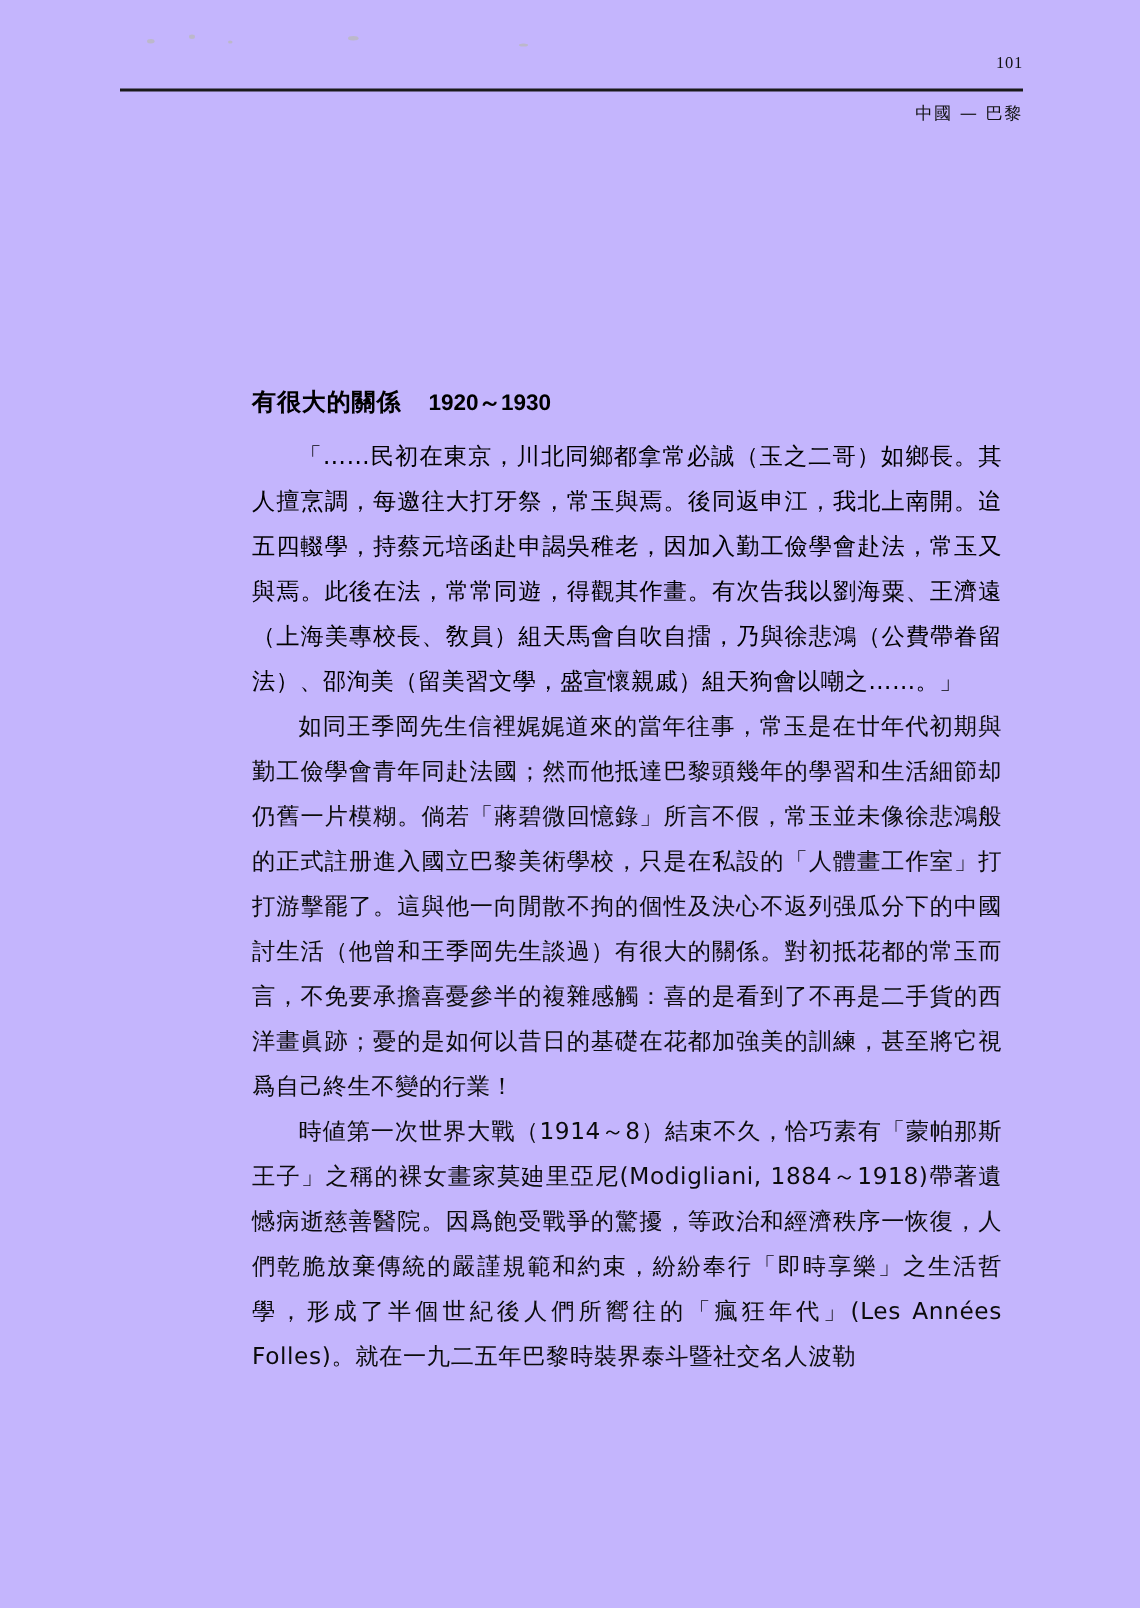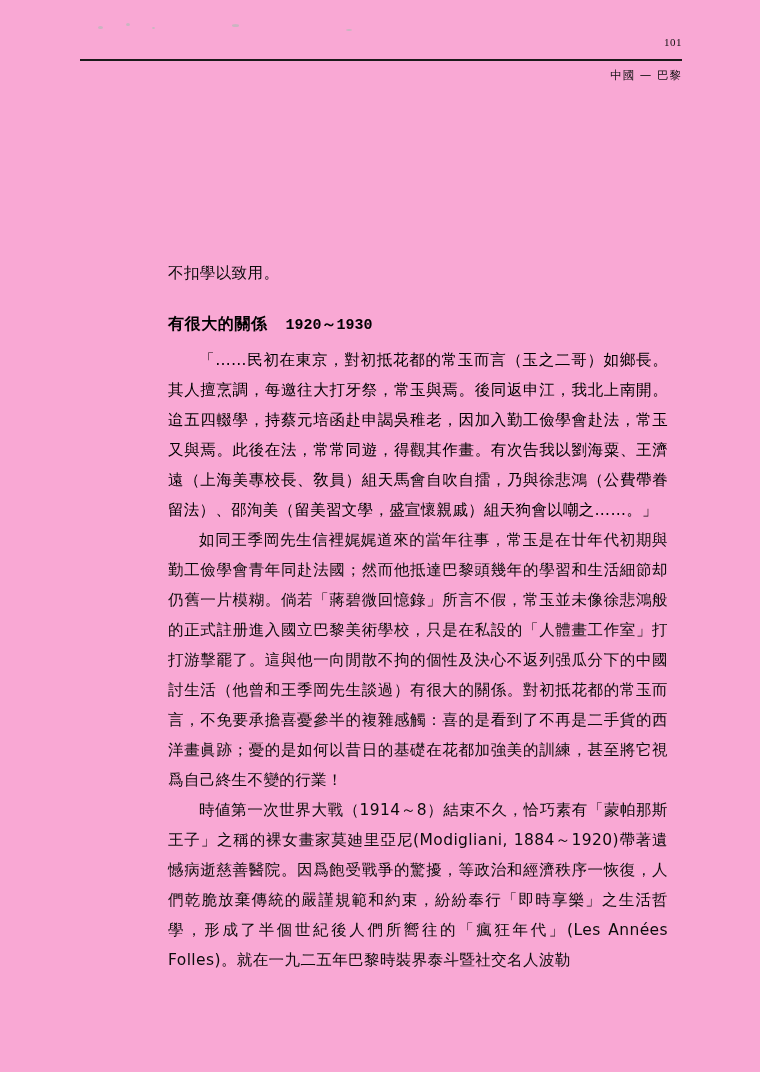--- a/index.html
+++ b/index.html
@@ -15,21 +15,21 @@
     position: relative;
     overflow: hidden;
   }
 
   .page {
     position: absolute;
     left: 0;
     top: 0;
     width: 760px;
     height: 1072px;
-    background: #f9a8d4;
+    background: #c4b5fd;
   }
 
   
   .speckle {
     position: absolute;
     background: #b9b9b9;
     border-radius: 50%;
     opacity: .75;
   }
 
@@ -87,21 +87,21 @@
   }
 
   .section-head {
     font-size: 16px;
     font-weight: bold;
     letter-spacing: .6px;
     margin: 0 0 10px 0;
     color: #000;
   }
   .section-head .years {
-    font-family: Liberation Mono, monospace;
+    font-family: Liberation Sans, sans-serif;
     font-weight: bold;
     font-size: 15px;
     margin-left: 18px;
     letter-spacing: 0;
   }
 
   .quote-block {
     font-size: 15.5px;
     line-height: 30px;
     letter-spacing: .3px;
@@ -122,27 +122,26 @@
   <div class="speckle" style="left:346px; top:29px; width:6px; height:2px;"></div>
 
   <div class="page-number">101</div>
 
   <div class="header-rule"></div>
 
   <div class="running-head">中國 — 巴黎</div>
 
   <div class="body-area">
 
-    <p class="para lead-line">不扣學以致用。</p>
 
     <h2 class="section-head">
       <span>有很大的關係</span><span class="years">1920～1930</span>
     </h2>
 
-    <p class="quote-block">「……民初在東京，對初抵花都的常玉而言（玉之二哥）如鄉長。其人擅烹調，每邀往大打牙祭，常玉與焉。後同返申江，我北上南開。迨五四輟學，持蔡元培函赴申謁吳稚老，因加入勤工儉學會赴法，常玉又與焉。此後在法，常常同遊，得觀其作畫。有次告我以劉海粟、王濟遠（上海美專校長、敎員）組天馬會自吹自擂，乃與徐悲鴻（公費帶眷留法）、邵洵美（留美習文學，盛宣懷親戚）組天狗會以嘲之……。」</p>
+    <p class="quote-block">「……民初在東京，川北同鄉都拿常必誠（玉之二哥）如鄉長。其人擅烹調，每邀往大打牙祭，常玉與焉。後同返申江，我北上南開。迨五四輟學，持蔡元培函赴申謁吳稚老，因加入勤工儉學會赴法，常玉又與焉。此後在法，常常同遊，得觀其作畫。有次告我以劉海粟、王濟遠（上海美專校長、敎員）組天馬會自吹自擂，乃與徐悲鴻（公費帶眷留法）、邵洵美（留美習文學，盛宣懷親戚）組天狗會以嘲之……。」</p>
 
     <p class="para indent">如同王季岡先生信裡娓娓道來的當年往事，常玉是在廿年代初期與勤工儉學會青年同赴法國；然而他抵達巴黎頭幾年的學習和生活細節却仍舊一片模糊。倘若「蔣碧微回憶錄」所言不假，常玉並未像徐悲鴻般的正式註册進入國立巴黎美術學校，只是在私設的「人體畫工作室」打打游擊罷了。這與他一向閒散不拘的個性及決心不返列强瓜分下的中國討生活（他曾和王季岡先生談過）有很大的關係。對初抵花都的常玉而言，不免要承擔喜憂參半的複雜感觸：喜的是看到了不再是二手貨的西洋畫眞跡；憂的是如何以昔日的基礎在花都加強美的訓練，甚至將它視爲自己終生不變的行業！</p>
 
 
-    <p class="para indent">時値第一次世界大戰（1914～8）結束不久，恰巧素有「蒙帕那斯王子」之稱的裸女畫家莫廸里亞尼(Modigliani, 1884～1920)帶著遺憾病逝慈善醫院。因爲飽受戰爭的驚擾，等政治和經濟秩序一恢復，人們乾脆放棄傳統的嚴謹規範和約束，紛紛奉行「即時享樂」之生活哲學，形成了半個世紀後人們所嚮往的「瘋狂年代」(Les Années Folles)。就在一九二五年巴黎時裝界泰斗暨社交名人波勒</p>
+    <p class="para indent">時値第一次世界大戰（1914～8）結束不久，恰巧素有「蒙帕那斯王子」之稱的裸女畫家莫廸里亞尼(Modigliani, 1884～1918)帶著遺憾病逝慈善醫院。因爲飽受戰爭的驚擾，等政治和經濟秩序一恢復，人們乾脆放棄傳統的嚴謹規範和約束，紛紛奉行「即時享樂」之生活哲學，形成了半個世紀後人們所嚮往的「瘋狂年代」(Les Années Folles)。就在一九二五年巴黎時裝界泰斗暨社交名人波勒</p>
 
   </div>
 </div>
 
 </body></html>

